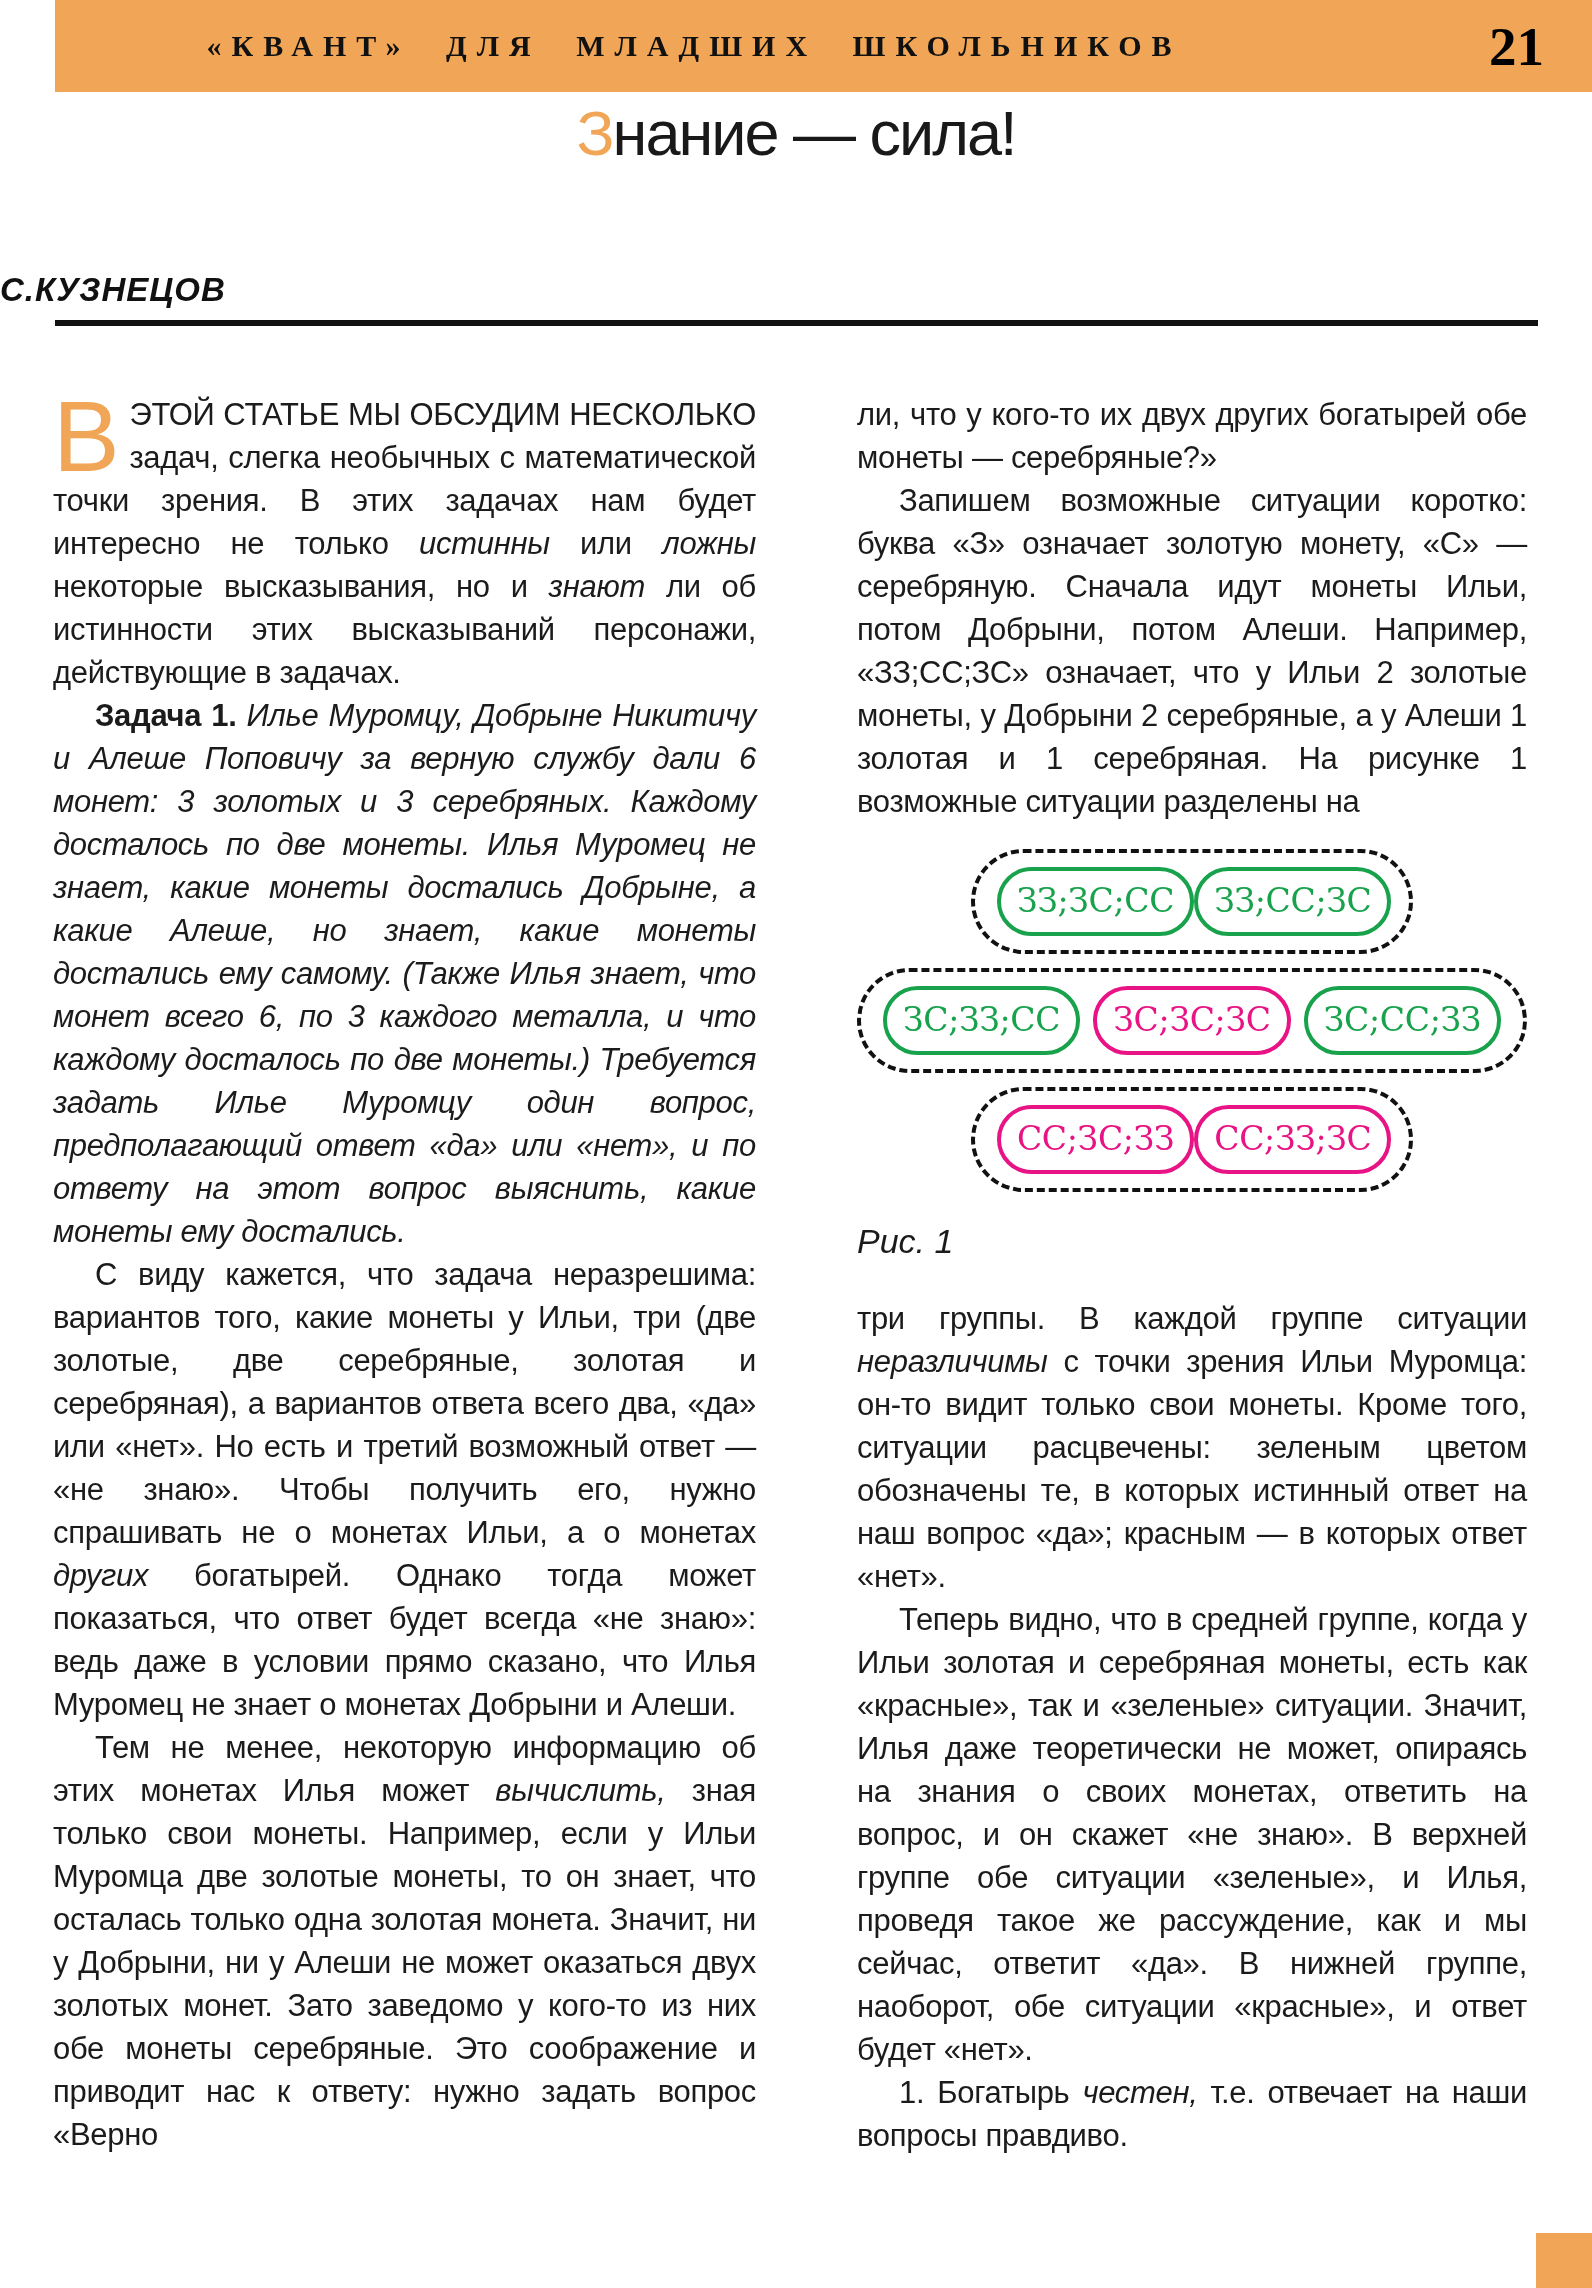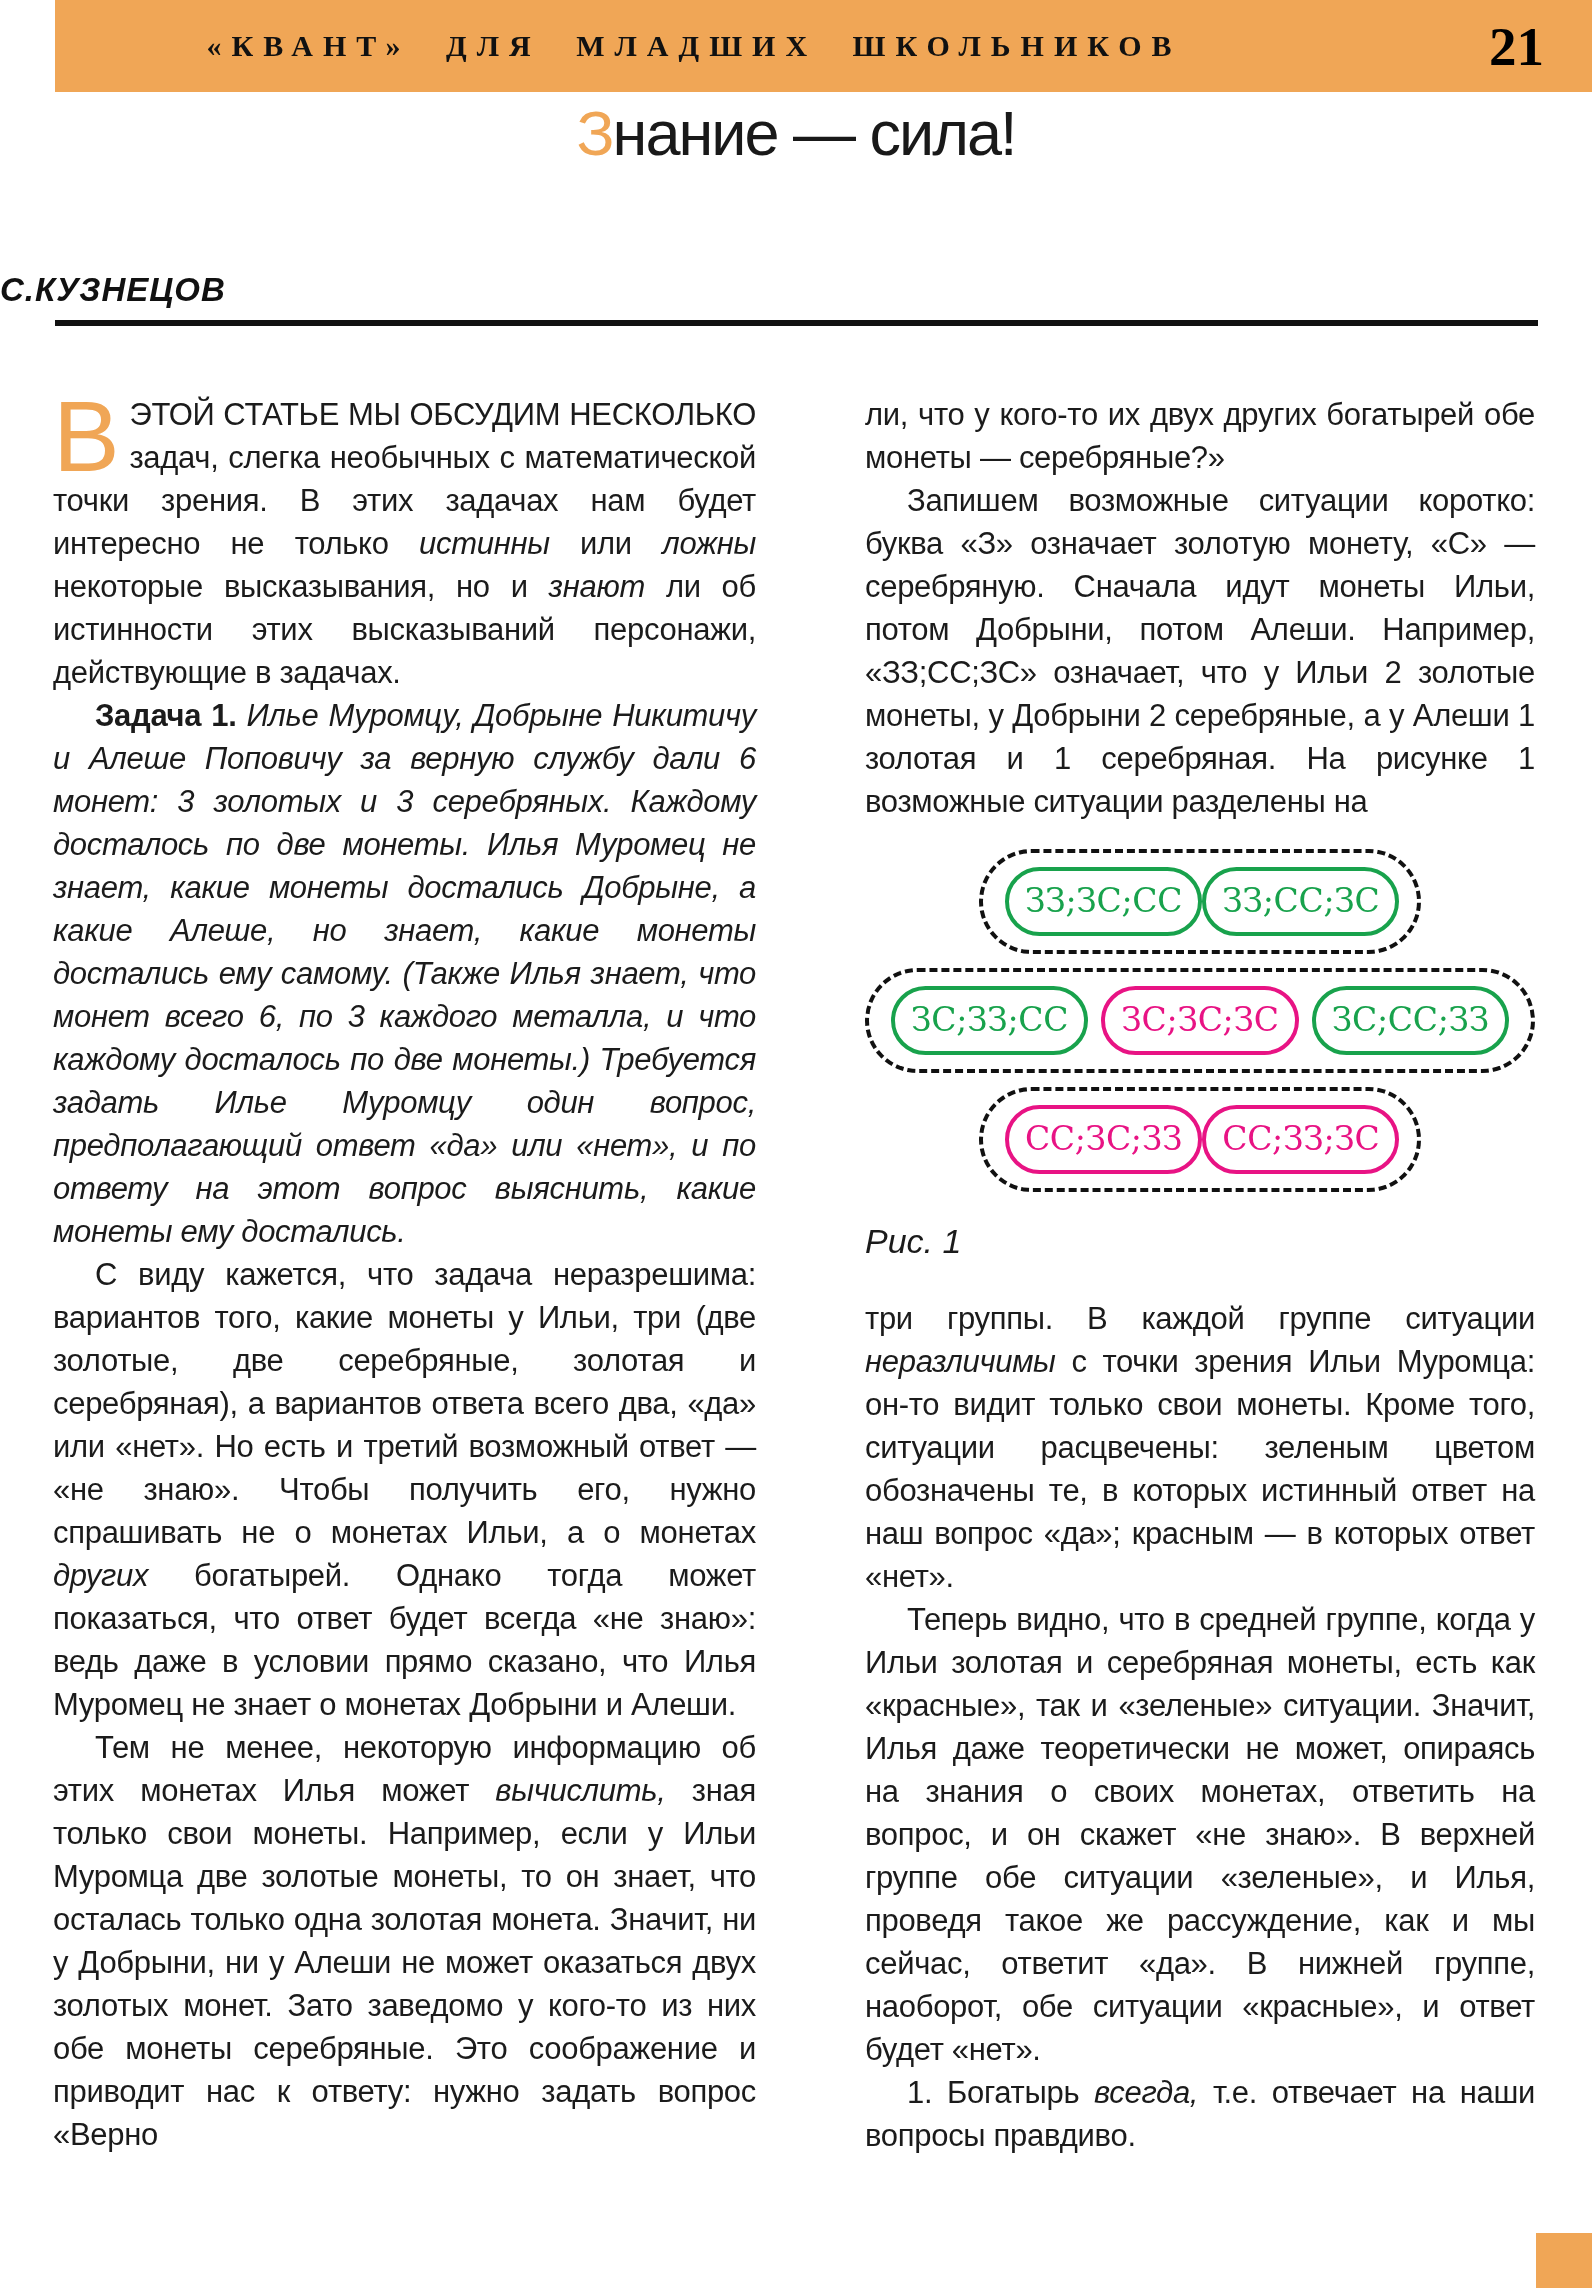--- a/index.html
+++ b/index.html
@@ -35,21 +35,21 @@
   }
 
   .rule{position:absolute;top:320px;left:55px;width:1483px;height:6px;background:#111;}
 
   .columns{
     position:absolute;top:393px;left:53px;width:1475px;
     display:flex;gap:101px;
   }
   .col{font-size:31px;line-height:43px;text-align:justify;letter-spacing:-0.3px;}
   .col-left{width:703px;flex:0 0 703px;}
-  .col-right{width:670px;flex:0 0 670px;margin-left:8px;}
+  .col-right{width:670px;flex:0 0 670px;}
   .para{text-indent:0;}
   .para.indent{text-indent:42px;}
   .para .i{font-style:italic;}
   .para .b{font-weight:bold;}
   .dropcap{
     float:left;color:var(--orange);font-size:100px;line-height:82px;
     padding:2px 10px 0 0;font-weight:400;
   }
 
   .figure{margin:26px 0 0 0;}
@@ -112,19 +112,19 @@
         </div>
         <div class="fig-group narrow">
           <span class="oval pink">СС;ЗС;ЗЗ</span>
           <span class="oval pink">СС;ЗЗ;ЗС</span>
         </div>
       </div>
     <div class="fig-caption">Рис. 1</div>
     <div>
         <p class="para"><span>три группы. В каждой группе ситуации </span><span class="i">неразличимы</span><span> с точки зрения Ильи Муромца: он-то видит только свои монеты. Кроме того, ситуации расцвечены: зеленым цветом обозначены те, в которых истинный ответ на наш вопрос «да»; красным — в которых ответ «нет».</span></p>
         <p class="para indent"><span>Теперь видно, что в средней группе, когда у Ильи золотая и серебряная монеты, есть как «красные», так и «зеленые» ситуации. Значит, Илья даже теоретически не может, опираясь на знания о своих монетах, ответить на вопрос, и он скажет «не знаю». В верхней группе обе ситуации «зеленые», и Илья, проведя такое же рассуждение, как и мы сейчас, ответит «да». В нижней группе, наоборот, обе ситуации «красные», и ответ будет «нет».</span></p>
-        <p class="para indent"><span>1. Богатырь </span><span class="i">всегда,</span><span> т.е. отвечает на наши вопросы правдиво.</span></p>
+        <p class="para indent"><span>1. Богатырь </span><span class="i">честен,</span><span> т.е. отвечает на наши вопросы правдиво.</span></p>
       </div>
   </div>
 </div>
 
 <div class="corner-square"></div>
 
 
 </body></html>

